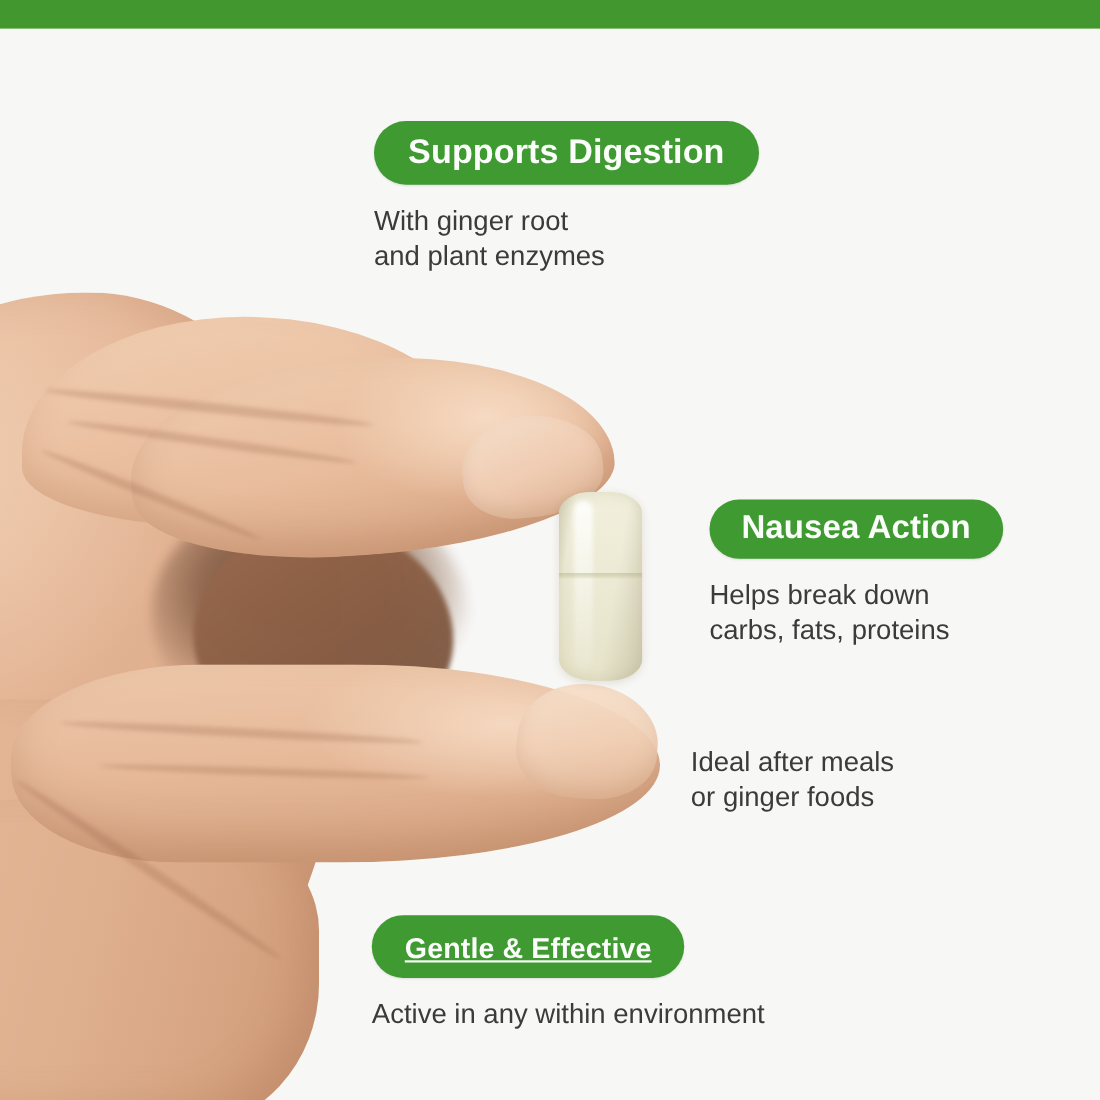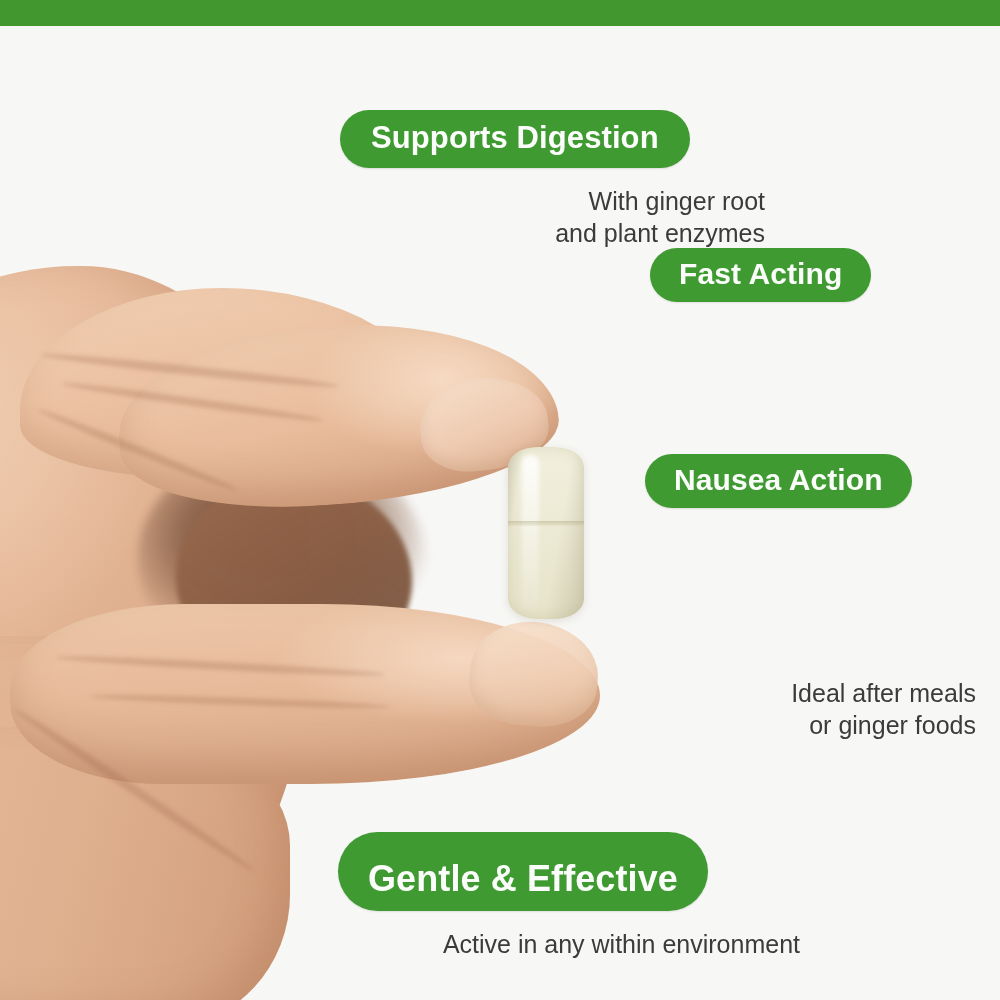--- a/index.html
+++ b/index.html
@@ -231,21 +231,21 @@
     color: #fbfdfa;
     font-weight: bold;
     border-radius: 999px;
     white-space: nowrap;
     text-align: right;
     letter-spacing: 0.1px;
     box-shadow: 0 1px 2px rgba(0,0,0,0.10);
   }
   .caption {
     color: #3b3b3b;
-    text-align: right;
+    text-align: left;
     line-height: 1.28;
     white-space: pre-line;
   }
 
   
   #feature-0 { left: 340px; top: 110px; width: 425px; }
   #feature-0 .badge { font-size: 31px; padding: 10px 31px 12px; }
   #feature-0 .caption { font-size: 25px; margin-top: 17px; }
 
   #feature-1 { left: 650px; top: 248px; width: 298px; }
@@ -254,21 +254,21 @@
 
   #feature-2 { left: 645px; top: 454px; width: 310px; }
   #feature-2 .badge { font-size: 30px; padding: 9px 29px 11px; }
   #feature-2 .caption { font-size: 25px; margin-top: 17px; }
 
   #feature-3 { left: 628px; top: 660px; width: 348px; }
   #feature-3 .badge { font-size: 30px; padding: 9px 29px 11px; }
   #feature-3 .caption { font-size: 25px; margin-top: 17px; }
 
   #feature-4 { left: 338px; top: 832px; width: 462px; }
-  #feature-4 .badge { font-size: 36px; padding: 26px 30px 11px; }
+  #feature-4 .badge { font-size: 26px; padding: 15px 30px 11px; text-decoration: underline; }
   #feature-4 .caption { font-size: 25px; margin-top: 17px; }
 </style>
 </head>
 <body>
 
 <div id="canvas">
 
   <div id="top-bar"></div>
 
   <div id="photo-area">
@@ -300,25 +300,26 @@
     <div id="capsule-seam"></div>
   </div>
 
   <div class="feature" id="feature-0">
     <div class="badge">Supports Digestion</div>
     <div class="caption">With ginger root
 and plant enzymes</div>
   </div>
 
   <div class="feature" id="feature-1">
-    <div class="badge">Fast Acting</div>
   </div>
 
   <div class="feature" id="feature-2">
     <div class="badge">Nausea Action</div>
+    <div class="caption">Helps break down
+carbs, fats, proteins</div>
   </div>
 
   <div class="feature" id="feature-3">
     <div class="caption">Ideal after meals
 or ginger foods</div>
   </div>
 
   <div class="feature" id="feature-4">
     <div class="badge">Gentle &amp; Effective</div>
     <div class="caption">Active in any within environment</div>

